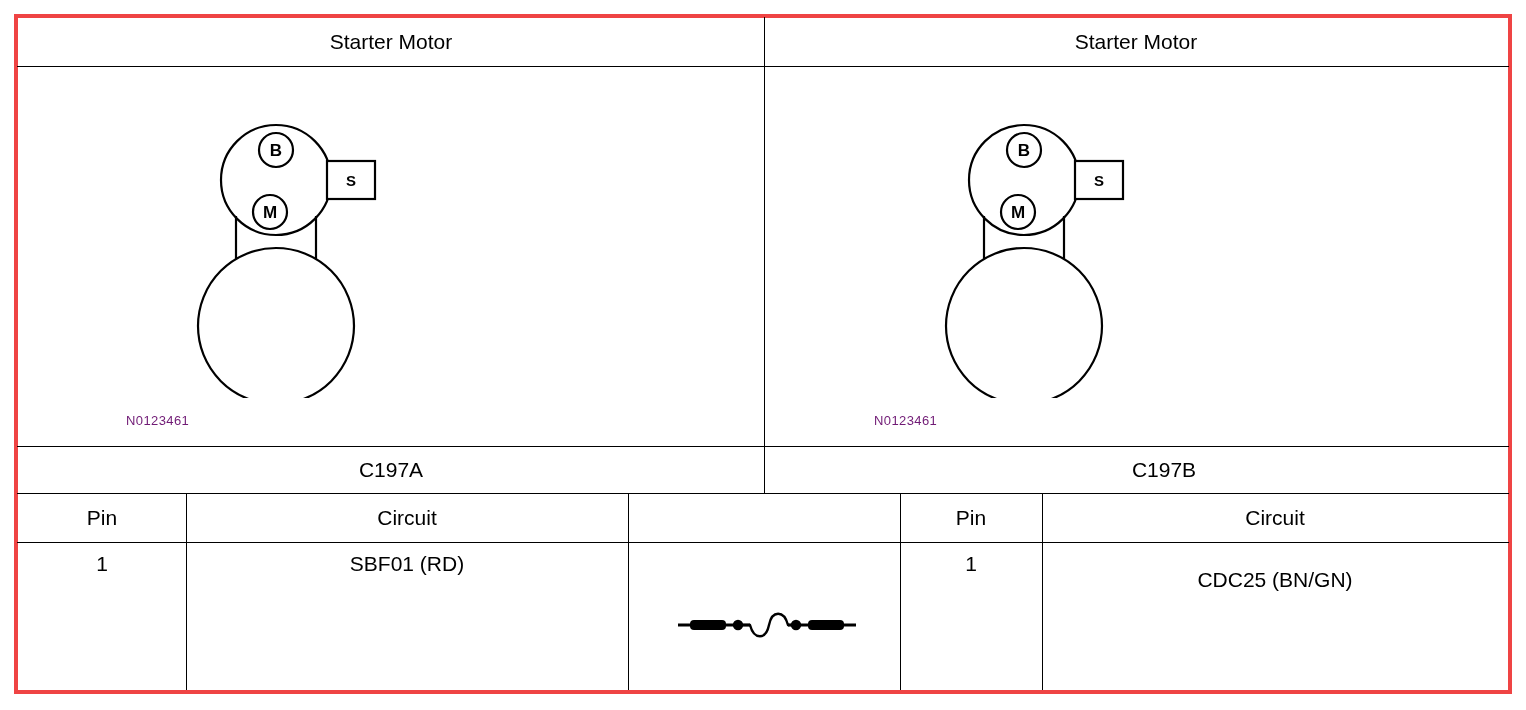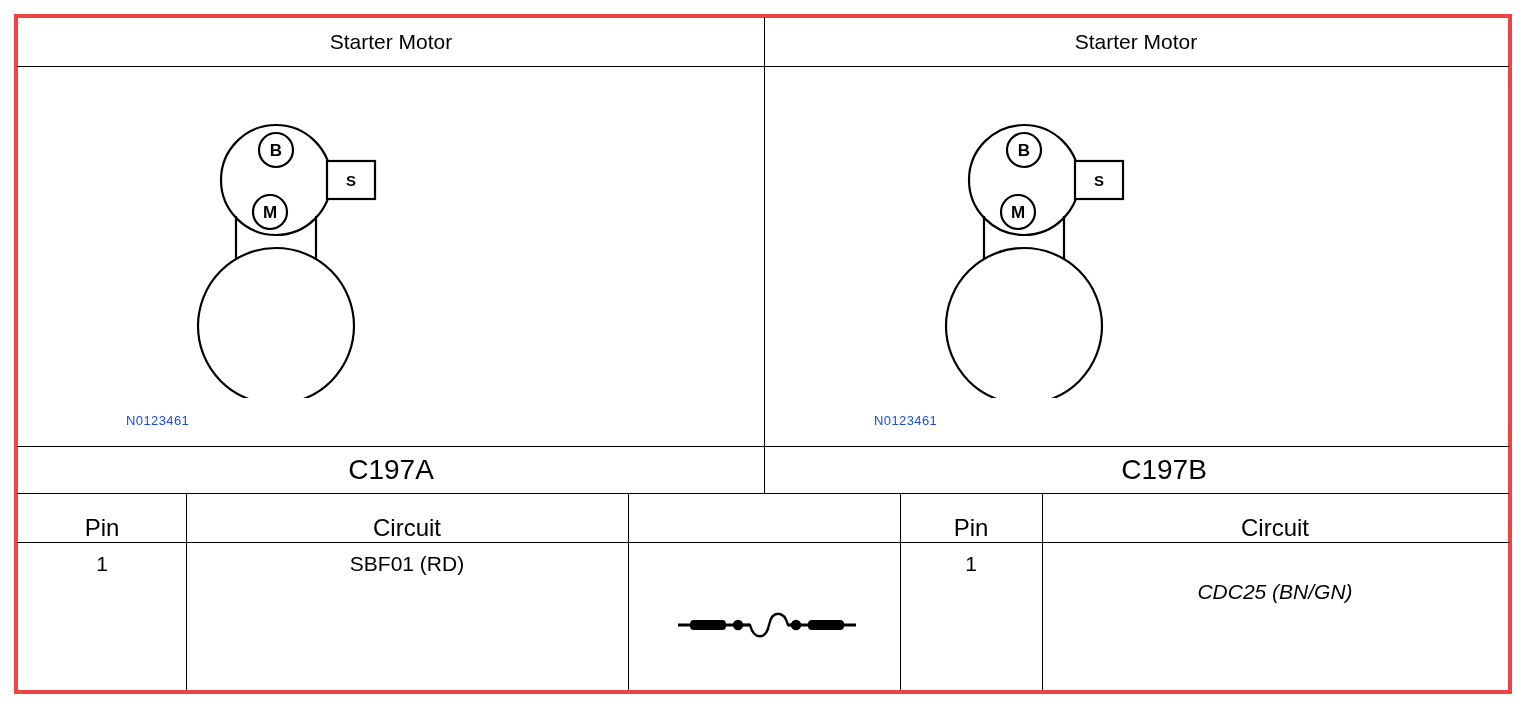--- a/index.html
+++ b/index.html
@@ -43,37 +43,37 @@
   .cell {
     position: absolute;
     display: flex;
     align-items: center;
     justify-content: center;
     text-align: center;
     box-sizing: border-box;
     white-space: nowrap;
   }
   .cell-title   { font-size: 21px; }
-  .cell-conn    { font-size: 28px; }
-  .cell-head    { font-size: 24px; align-items: flex-end; }
+  .cell-conn    { font-size: 21px; }
+  .cell-head    { font-size: 21px; }
   .cell-val     { font-size: 21px; }
   .cell-top     { align-items: flex-start; padding-top: 10px; }
 
   
   .motor-fig {
     position: absolute;
     width: 300px;
     height: 290px;
   }
   .motor-fig svg { display: block; }
   .partno {
     position: absolute;
     font-size: 13px;
     letter-spacing: 0.4px;
-    color: #1d4ed8;
+    color: #701a75;
     white-space: nowrap;
   }
   
   .meas-sym {
     position: absolute;
   }
   .meas-sym svg { display: block; }
 </style>
 </head>
 <body>
@@ -195,18 +195,18 @@
 
         <line x1="120" y1="27" x2="180" y2="27" stroke="#000000" stroke-width="3.2"></line>
 
         <rect x="132" y="22" width="36" height="10" rx="4" fill="#000000"></rect>
       </svg>
     </div>
 
     <div class="cell cell-val cell-top" style="left:882px; top:524px; width:142px; height:148px;">
       <span>1</span>
     </div>
-    <div class="cell cell-val cell-top" style="left:1024px; top:552px; width:466px; height:128px;font-style:italic;">
+    <div class="cell cell-val cell-top" style="left:1024px; top:540px; width:466px; height:128px;">
       <span>CDC25 (BN/GN)</span>
     </div>
 
   </div>
 </div>
 
 </body></html>

